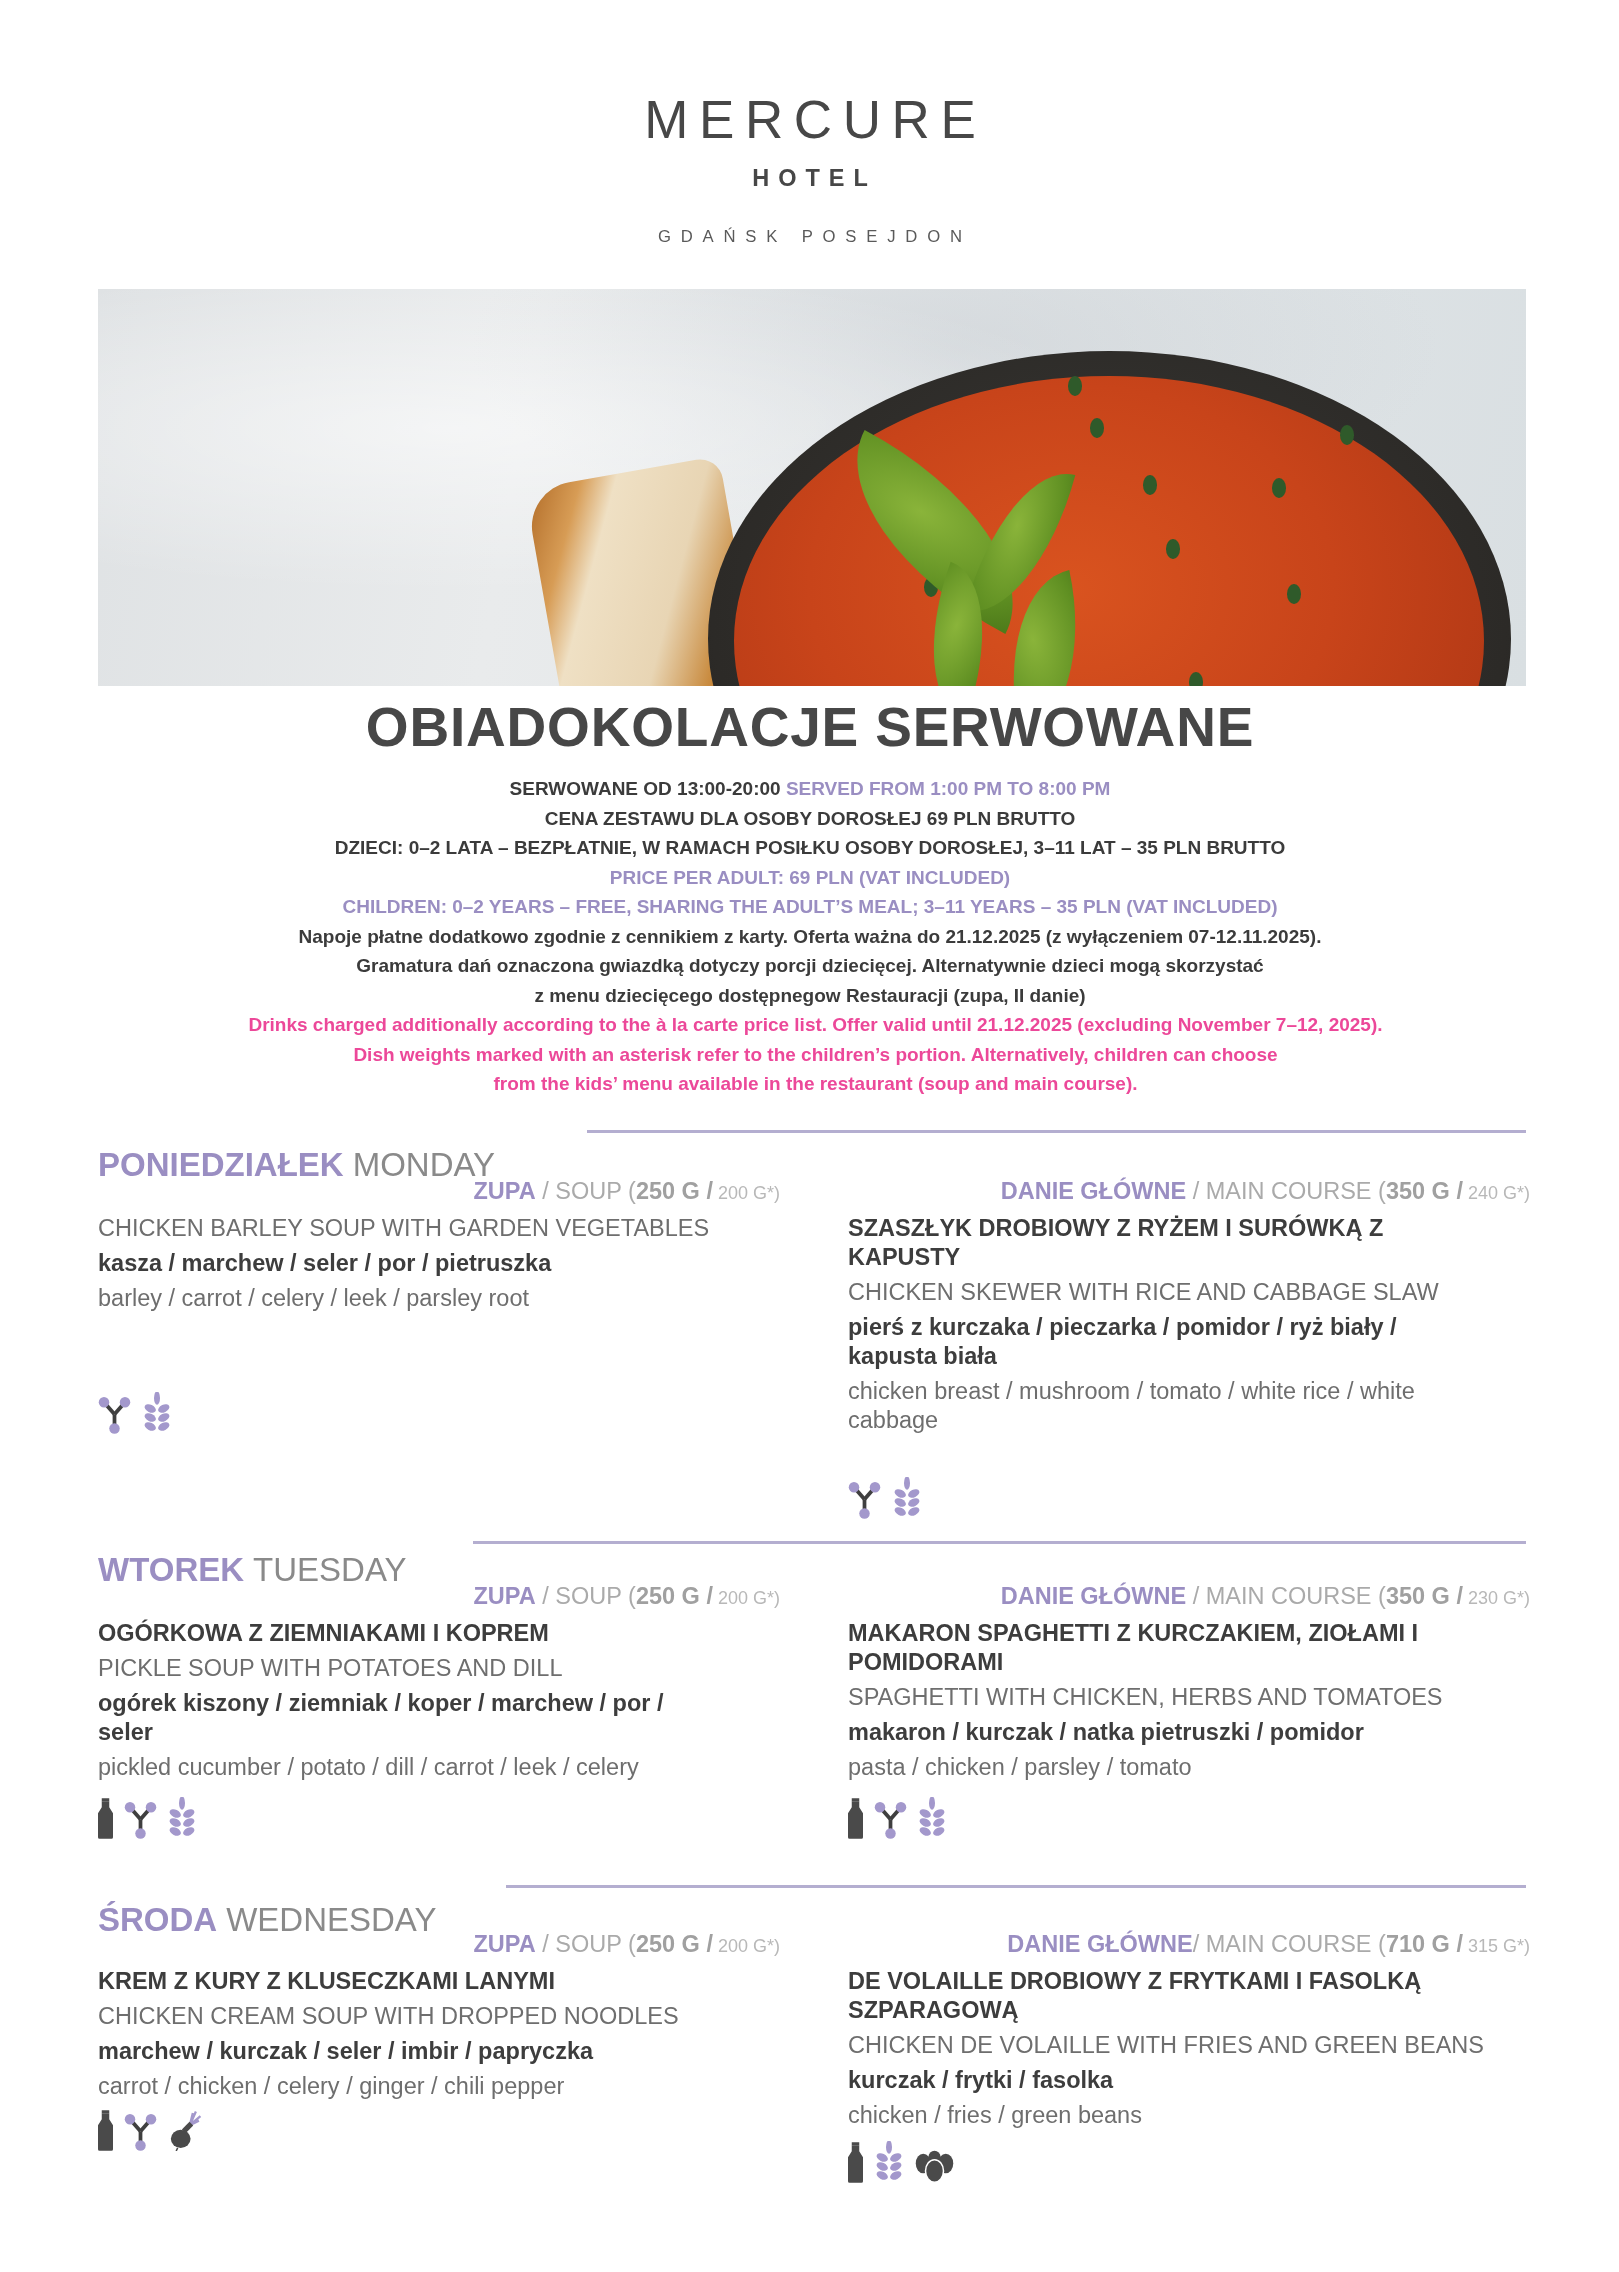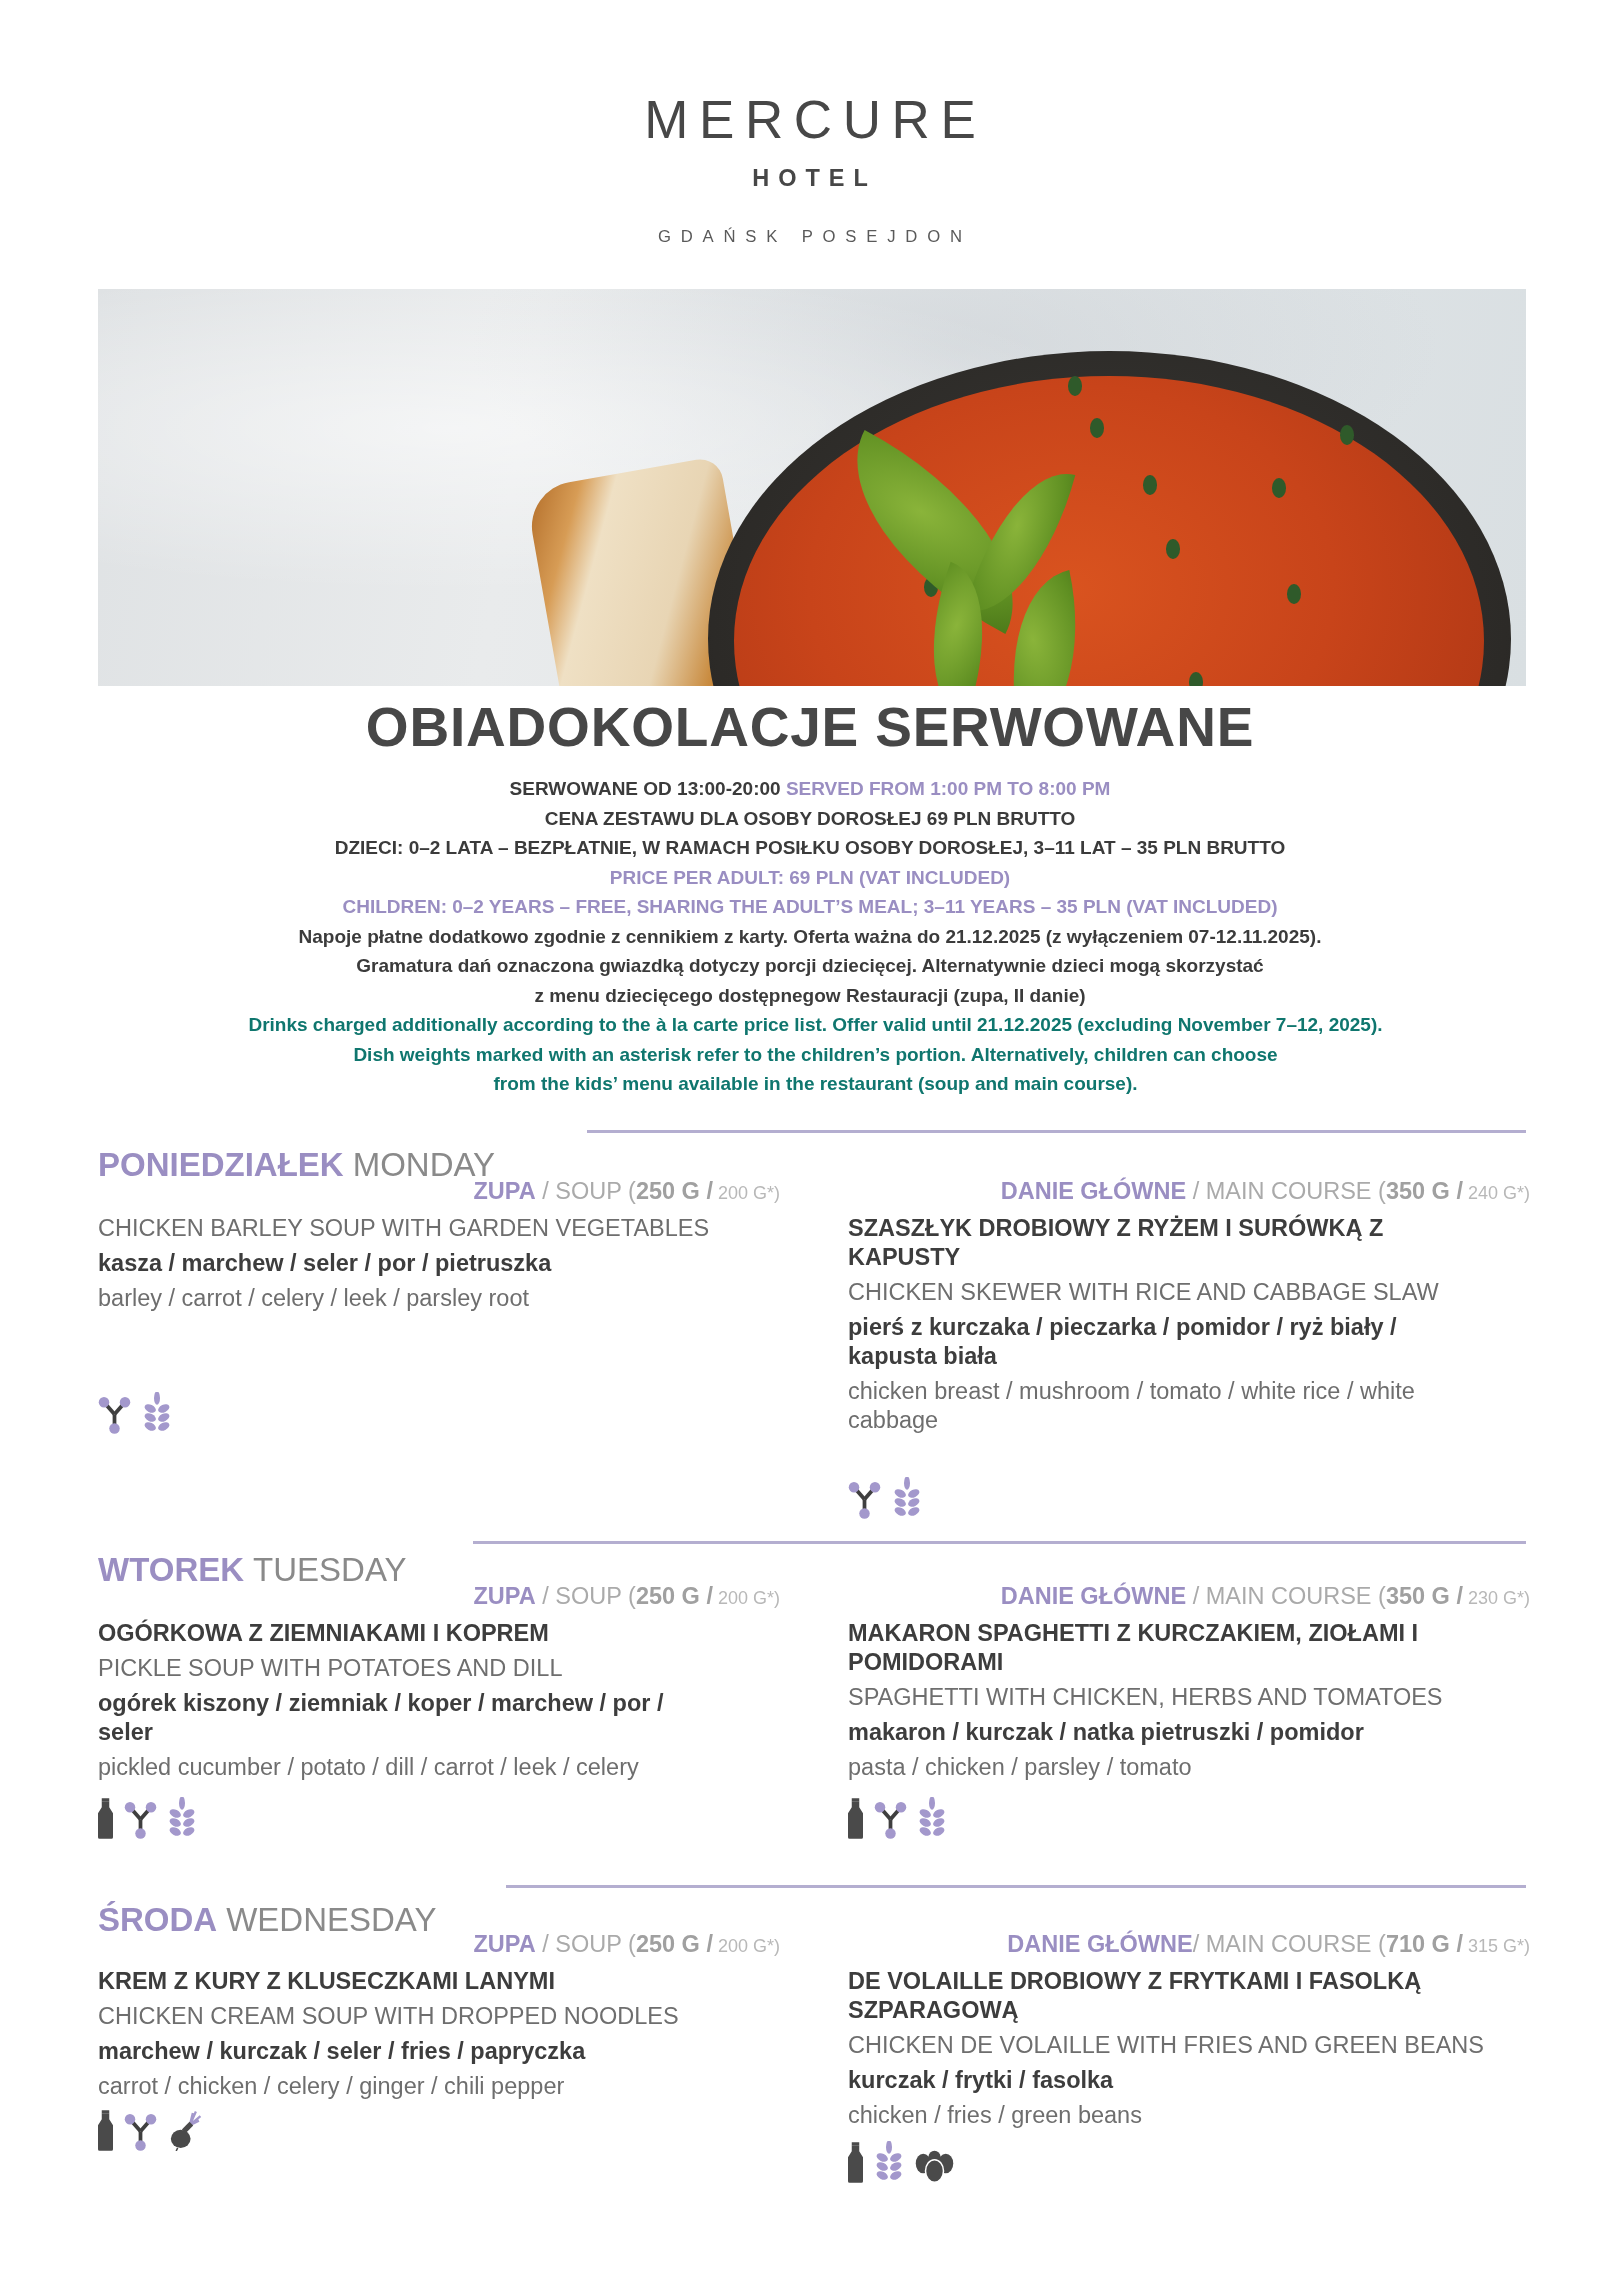--- a/index.html
+++ b/index.html
@@ -31,21 +31,21 @@
   .leaf.l3 { left: 905px; top: 288px; width: 83px; height: 152px; transform: rotate(-12deg); border-radius: 100% 0 100% 0; }
   .leaf.l4 { left: 826px; top: 280px; width: 68px; height: 144px; transform: rotate(20deg); border-radius: 0 100% 0 100%; }
   .speck { position:absolute; width: 13.6px; height: 19.7px; border-radius: 50%; background: #2f5a2a; }
 
   .title { position: absolute; top: 695px; width: 100%; text-align: center; font-size: 55px; font-weight: 700;
     color: #474747; letter-spacing: 0.8px; }
   .info { position: absolute; left: 0; width: 1620px; text-align: center; font-size: 19px; line-height: 29.5px; }
   .info .line { white-space: nowrap; }
   .b { font-weight: 700; margin-top: 12px; }
   .dark { color: #3b3b3b; }
-  .lav { color: #0f766e; padding-left: 11px; }
+  .lav { color: #ec4899; padding-left: 11px; }
   .lavb { color: #9a8ec2; font-weight: 700; }
 
   .day-head { position: absolute; left: 98px; height: 45px; display: flex; align-items: center; white-space: nowrap; margin-top: 28px; }
   .day-pl { font-size: 33px; font-weight: 700; color: #9a8ec2; }
   .day-en { font-size: 33px; color: #8a8a8a; margin-left: 9px; font-weight: 300; }
   .day-rule { position: absolute; height: 3px; background: #b4aed0; }
 
   .dish { position: absolute; width: 682px; }
   .dish .cat { font-size: 23.5px; line-height: 30px; white-space: nowrap; color: #aaaaaa; text-align: right; }
   .dish .cat .pl { color: #9a8ec2; font-weight: 700; }
@@ -254,21 +254,21 @@
 <div class="day-head" style="top:1869px;">
   <span class="day-pl">ŚRODA</span>
   <span class="day-en">WEDNESDAY</span>
 </div>
 <div class="day-rule" style="left:506px;top:1885px;width:1020px;"></div>
 
 <div class="dish" style="left:98px;top:1929px;">
   <div class="cat"><span class="pl">ZUPA</span><span> / SOUP (</span><span class="w">250 G /</span><span class="wc"> 200 G*)</span></div>
   <div class="name-pl">KREM Z KURY Z KLUSECZKAMI LANYMI</div>
   <div class="name-en">CHICKEN CREAM SOUP WITH DROPPED NOODLES</div>
-  <div class="ing-pl">marchew / kurczak / seler / fries / papryczka</div>
+  <div class="ing-pl">marchew / kurczak / seler / imbir / papryczka</div>
   <div class="ing-en">carrot / chicken / celery / ginger / chili pepper</div>
 </div>
 <div class="icons" style="left:98px;top:2110px;">
   <span>
       <svg width="15" height="41" viewBox="0 0 20 54">
         <rect x="5" y="0" width="10" height="4" fill="#4a4a4a"></rect>
         <path d="M5 4 h10 v8 l5 8 v32 a2 2 0 0 1 -2 2 h-16 a2 2 0 0 1 -2 -2 v-32 l5 -8z" fill="#4a4a4a"></path>
       </svg>
     </span>
   <span>

